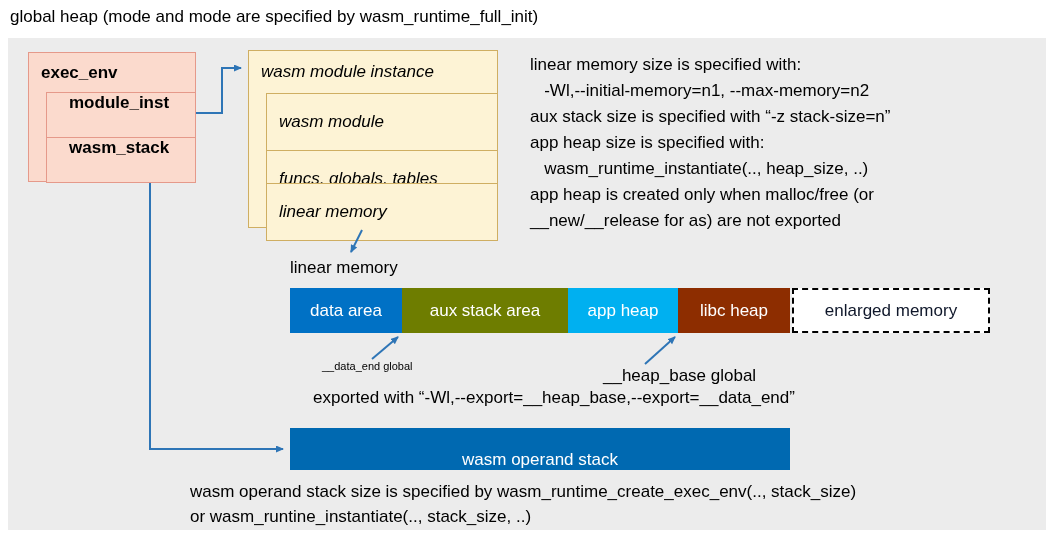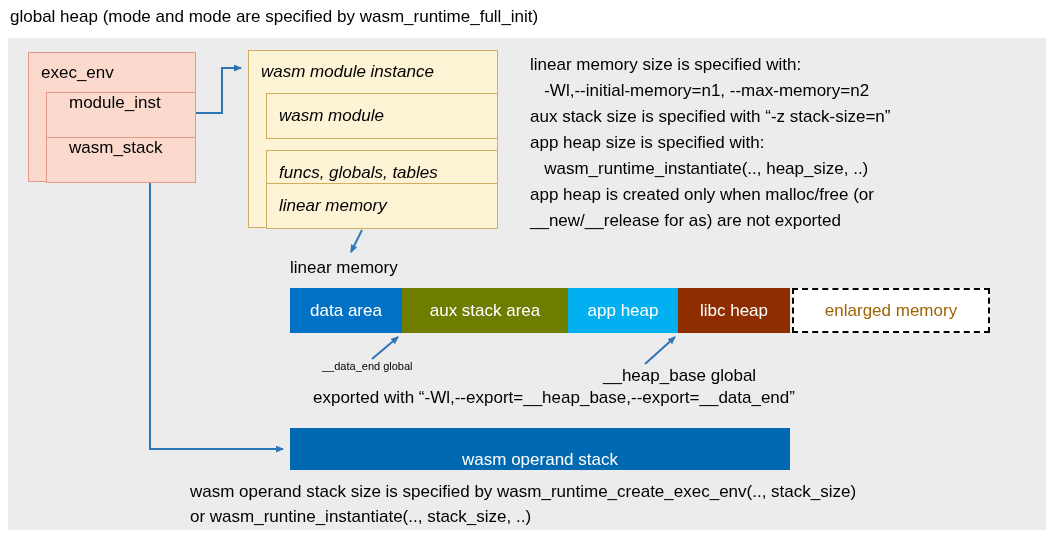--- a/index.html
+++ b/index.html
@@ -5,33 +5,33 @@
   * { box-sizing: border-box; margin: 0; padding: 0; }
   body { font-family: "Liberation Sans", sans-serif; background: #ffffff; }
   #canvas { position: relative; width: 1054px; height: 547px; background: #ffffff; overflow: hidden; }
 
   .title { position: absolute; left: 10px; top: 7px; font-size: 17px; color: #000; }
 
   .panel { position: absolute; left: 8px; top: 38px; width: 1038px; height: 492px; background: #ececec; }
 
   
   .pink-outer { position: absolute; left: 28px; top: 52px; width: 168px; height: 130px;
-                background: #fbdacd; border: 1px solid #e5998a; }
+                background: #fbdacd; border: 1px solid #e5998a; font-weight: bold; }
   .pink-header { position: absolute; left: 12px; top: 0; height: 39px; display: flex; align-items: center; font-size: 17px; color: #000; }
   .pink-inner { position: absolute; left: 17px; width: 150px; height: 46px;
                 background: #fbdacd; border: 1px solid #e5998a;
                 display: flex; align-items: flex-start; padding-left: 22px; font-size: 17px; color: #000; }
   .pink-inner.row0 { top: 39px; }
   .pink-inner.row1 { top: 84px; }
 
   
   .cream-outer { position: absolute; left: 248px; top: 50px; width: 250px; height: 178px;
                  background: #fdf3d5; border: 1px solid #cfae62; font-style: italic; }
   .cream-header { position: absolute; left: 12px; top: 0; height: 42px; display: flex; align-items: center; font-size: 17px; color: #000; }
-  .cream-inner { position: absolute; left: 17px; width: 232px; height: 46px;
+  .cream-inner { position: absolute; left: 17px; width: 232px; height: 58px;
                  background: #fdf3d5; border: 1px solid #cfae62;
                  display: flex; align-items: center; padding-left: 12px; font-size: 17px; color: #000; }
   .cream-inner.row0 { top: 42px; }
   .cream-inner.row1 { top: 87px; margin-top: 12px; }
   .cream-inner.row2 { top: 132px; }
 
   .lm-label { position: absolute; left: 290px; top: 258px; font-size: 17px; color: #000; }
 
   
   .mem-seg { position: absolute; top: 288px; height: 45px; display: flex; align-items: center; justify-content: center;
@@ -97,21 +97,21 @@
   </div>
   <div class="mem-seg seg1" style="background: rgb(110, 125, 0); color: rgb(255, 255, 255);">
     <span>aux stack area</span>
   </div>
   <div class="mem-seg seg2" style="background: rgb(0, 176, 240); color: rgb(255, 255, 255);">
     <span>app heap</span>
   </div>
   <div class="mem-seg seg3" style="background: rgb(141, 45, 0); color: rgb(255, 255, 255);">
     <span>libc heap</span>
   </div>
-  <div class="mem-seg seg4" style="background: rgb(255, 255, 255); color: #a16207;">
+  <div class="mem-seg seg4" style="background: rgb(255, 255, 255); color: #0f172a;">
     <span>enlarged memory</span>
   </div>
 
   <div class="ann-data-end">__data_end global</div>
   <div class="ann-heap-base">__heap_base global</div>
   <div class="ann-export">exported with “-Wl,--export=__heap_base,--export=__data_end”</div>
 
   <div class="notes-right">
     <div class="note-line">linear memory size is specified with:</div>
     <div class="note-line">   -Wl,--initial-memory=n1, --max-memory=n2</div>

